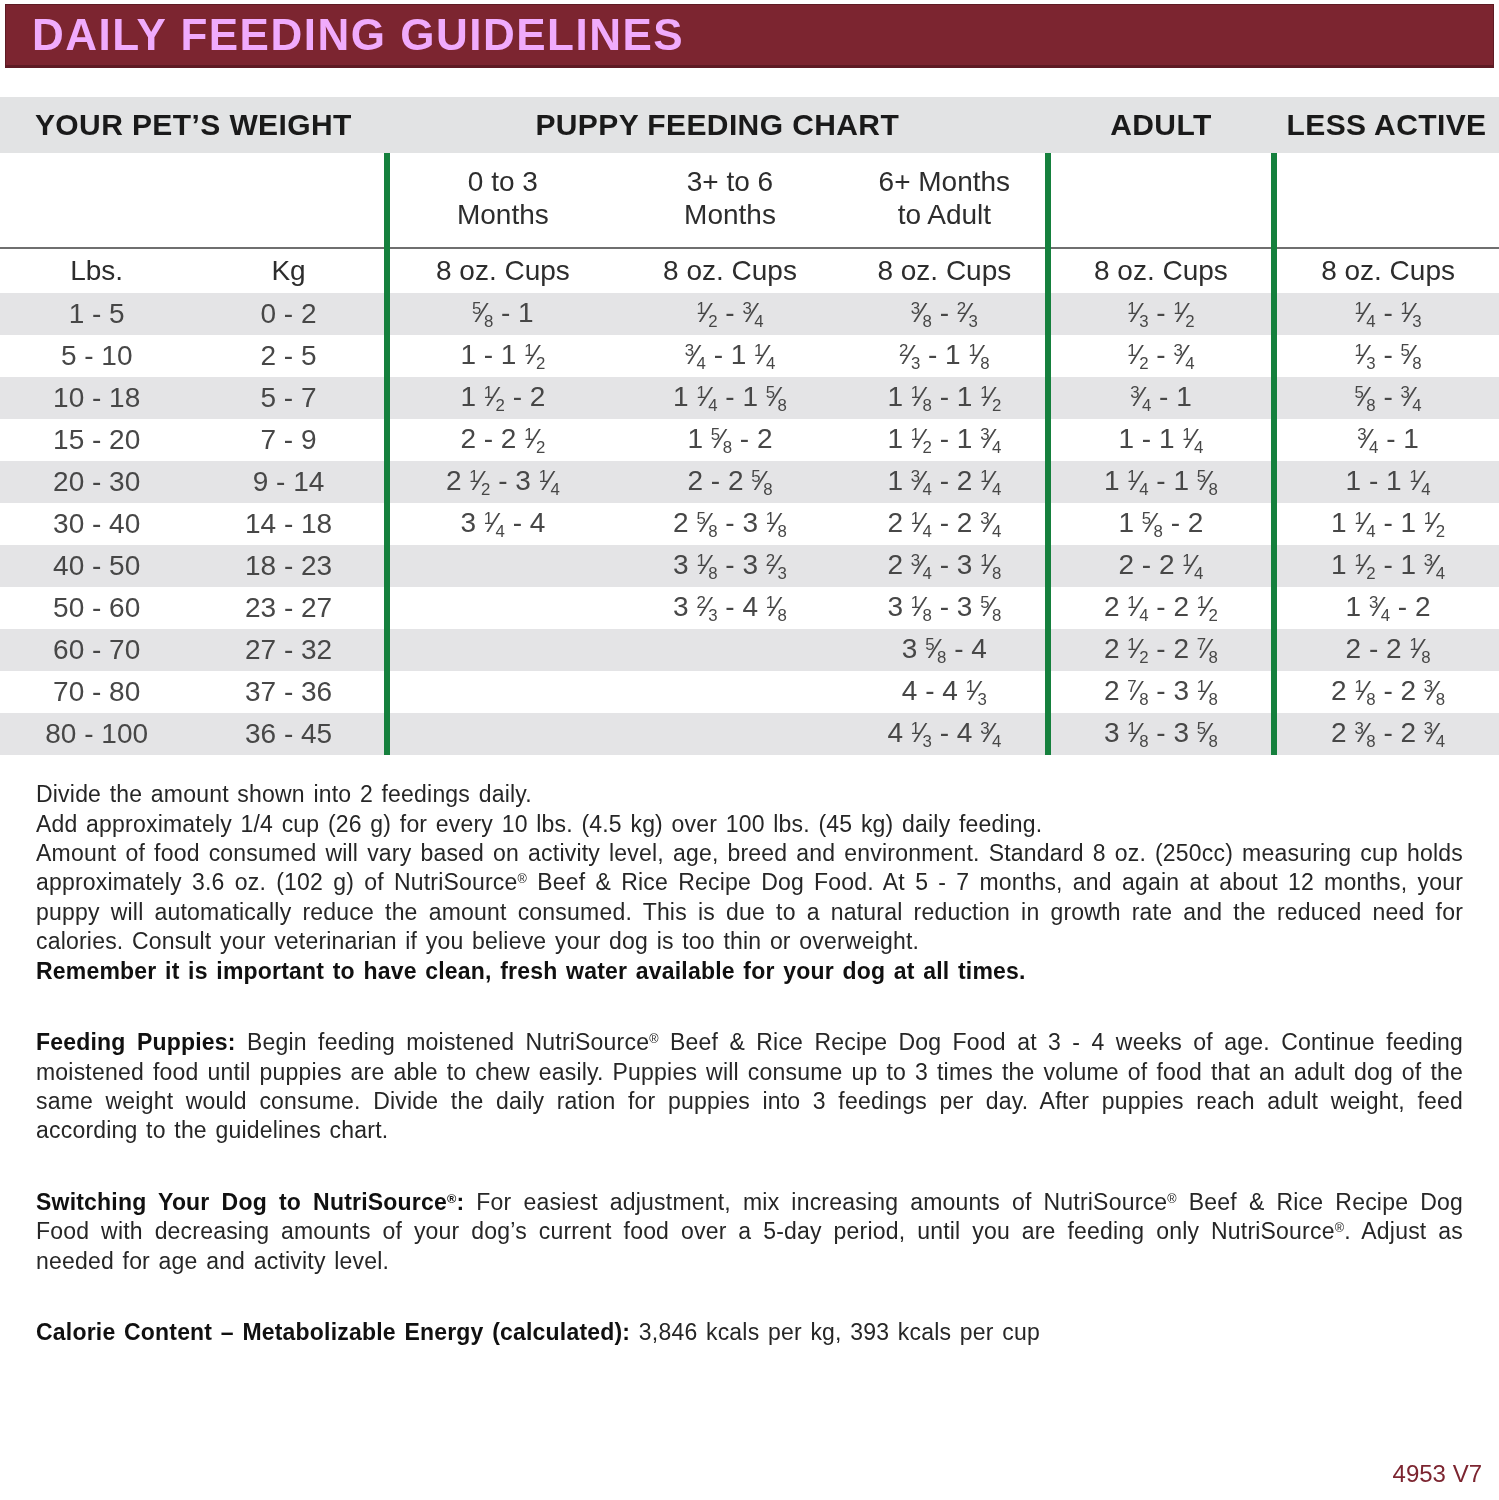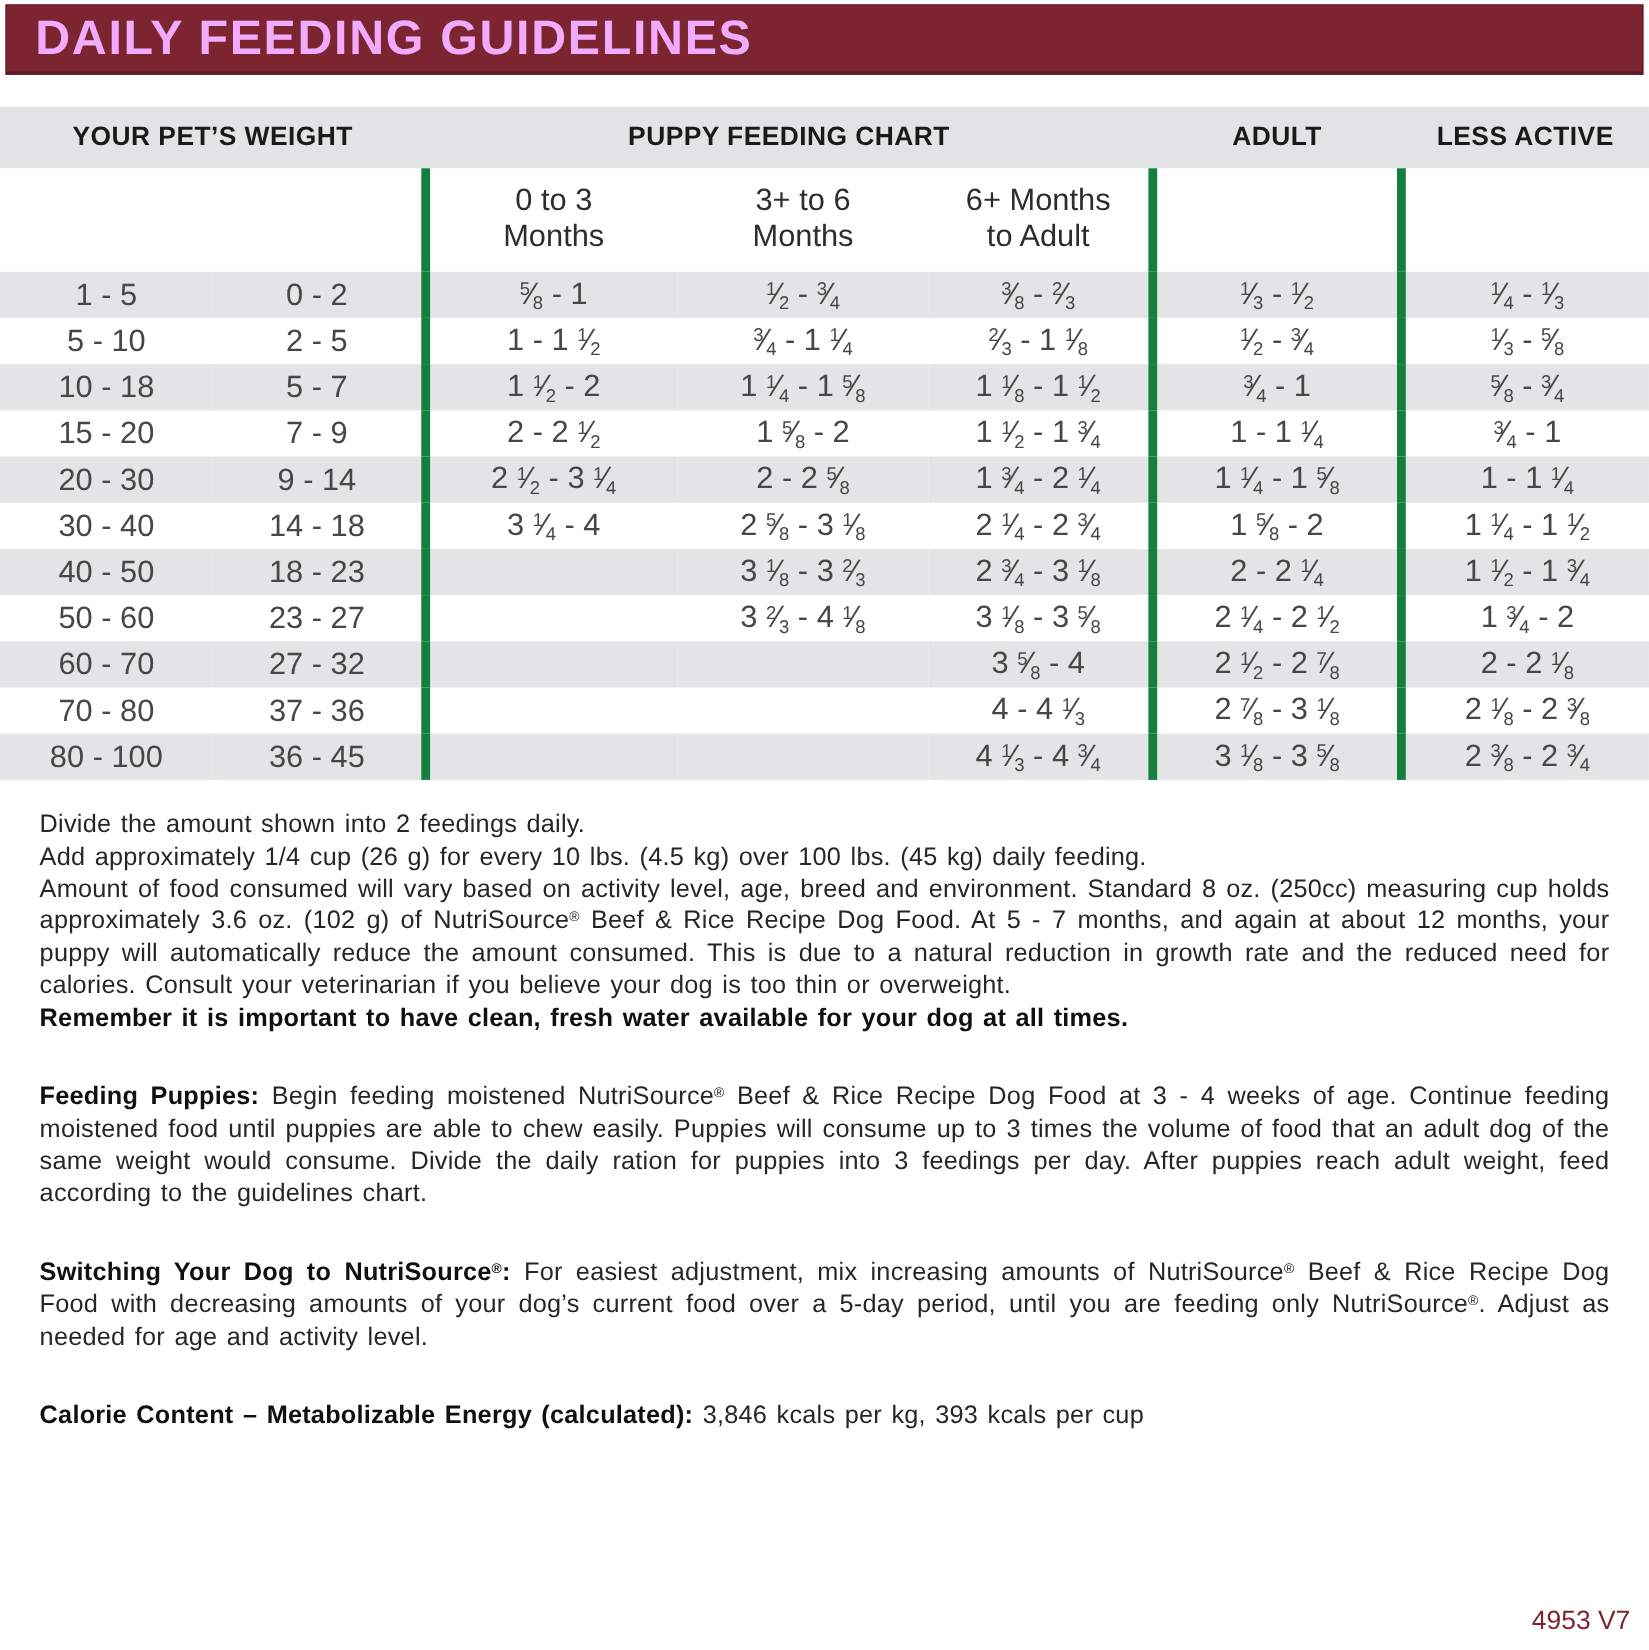--- a/index.html
+++ b/index.html
@@ -15,30 +15,30 @@
     display:flex; align-items:center; padding-left:26px;
   }
   .title-bar .t {
     color:#f0abfc; font-size:44px; font-weight:800; letter-spacing:1.5px;
   }
 
   
   .band {
     margin-top:29px; height:56px; background:#E2E3E4;
     display:flex; align-items:center;
-    font-weight:800; font-size:24px; color:#1a1a1a; letter-spacing:0.4px;
+    font-weight:800; font-size:30px; color:#1a1a1a; letter-spacing:0.4px;
   }
   .band > div { text-align:center; }
   .bw1 { width:25.8%; } .bw2 { width:44.1%; } .bw3 { width:15.1%; } .bw4 { width:15%; }
 
   table.feed { width:100%; border-collapse:collapse; table-layout:fixed; }
   table.feed th, table.feed td {
     text-align:center; font-weight:normal; padding:0;
   }
-  .vl { border-left:8px solid #15803d; }
+  .vl { border-left:6px solid #15803d; }
   tr.months th {
     font-size:28px; color:#2d2d2d; line-height:1.18;
     padding:12px 0 16px 0; white-space:pre-line; vertical-align:middle;
   }
   tr.units th {
     font-size:28px; color:#2d2d2d; height:44px;
     border-top:2px solid #6f6f6f;
   }
   tbody td { height:42px; font-size:28px; color:#474747; }
   tbody tr:nth-child(odd) { background:#E4E4E6; }
@@ -92,20 +92,29 @@
         <th colspan="2"></th>
         <th class="vl">0 to 3
 Months</th>
         <th>3+ to 6
 Months</th>
         <th>6+ Months
 to Adult</th>
         <th class="vl"></th>
         <th class="vl"></th>
       </tr>
+      <tr class="units">
+        <th>Lbs.</th>
+        <th>Kg</th>
+        <th class="vl">8 oz. Cups</th>
+        <th>8 oz. Cups</th>
+        <th>8 oz. Cups</th>
+        <th class="vl">8 oz. Cups</th>
+        <th class="vl">8 oz. Cups</th>
+      </tr>
     </thead>
     <tbody>
         <tr>
           <td>1 - 5</td>
           <td>0 - 2</td>
           <td class="vl"><span class="fr"><span class="nu">5</span><span class="sl">⁄</span><span class="de">8</span></span> - 1</td>
           <td><span class="fr"><span class="nu">1</span><span class="sl">⁄</span><span class="de">2</span></span> - <span class="fr"><span class="nu">3</span><span class="sl">⁄</span><span class="de">4</span></span></td>
           <td><span class="fr"><span class="nu">3</span><span class="sl">⁄</span><span class="de">8</span></span> - <span class="fr"><span class="nu">2</span><span class="sl">⁄</span><span class="de">3</span></span></td>
           <td class="vl"><span class="fr"><span class="nu">1</span><span class="sl">⁄</span><span class="de">3</span></span> - <span class="fr"><span class="nu">1</span><span class="sl">⁄</span><span class="de">2</span></span></td>
           <td class="vl"><span class="fr"><span class="nu">1</span><span class="sl">⁄</span><span class="de">4</span></span> - <span class="fr"><span class="nu">1</span><span class="sl">⁄</span><span class="de">3</span></span></td>

